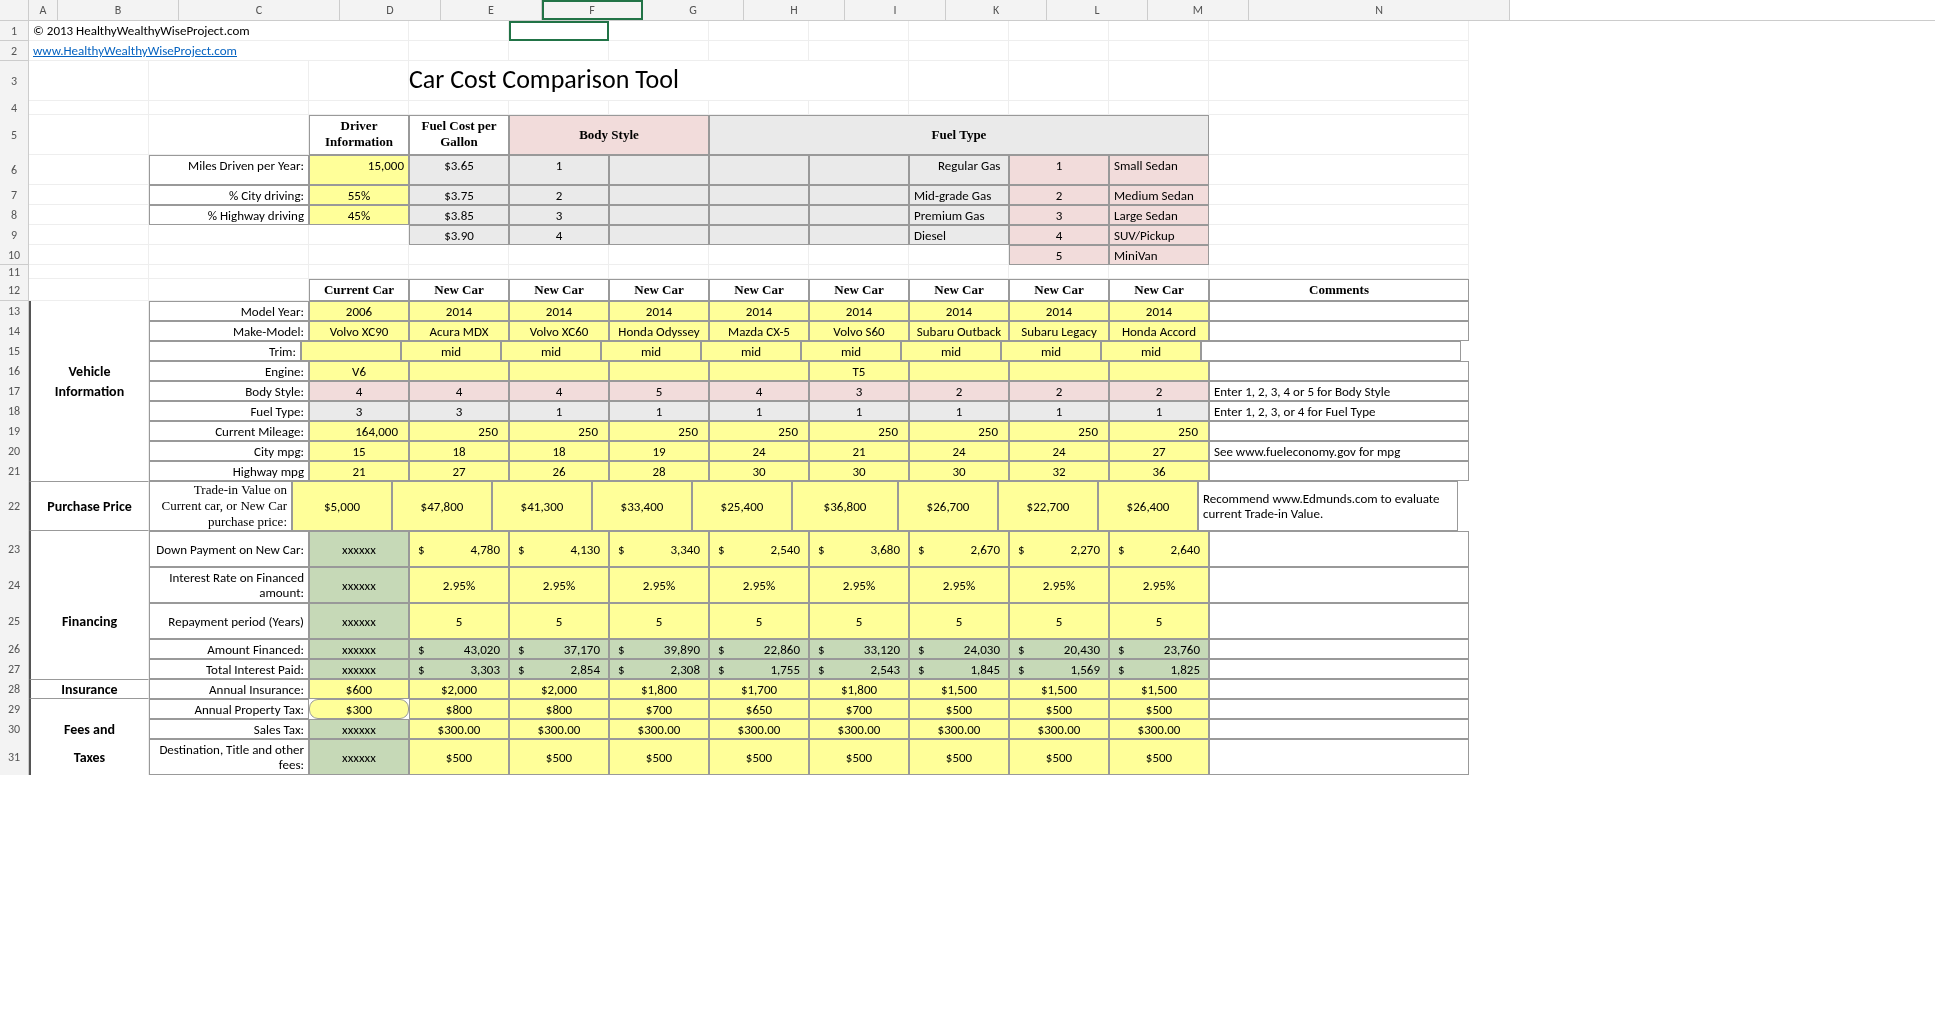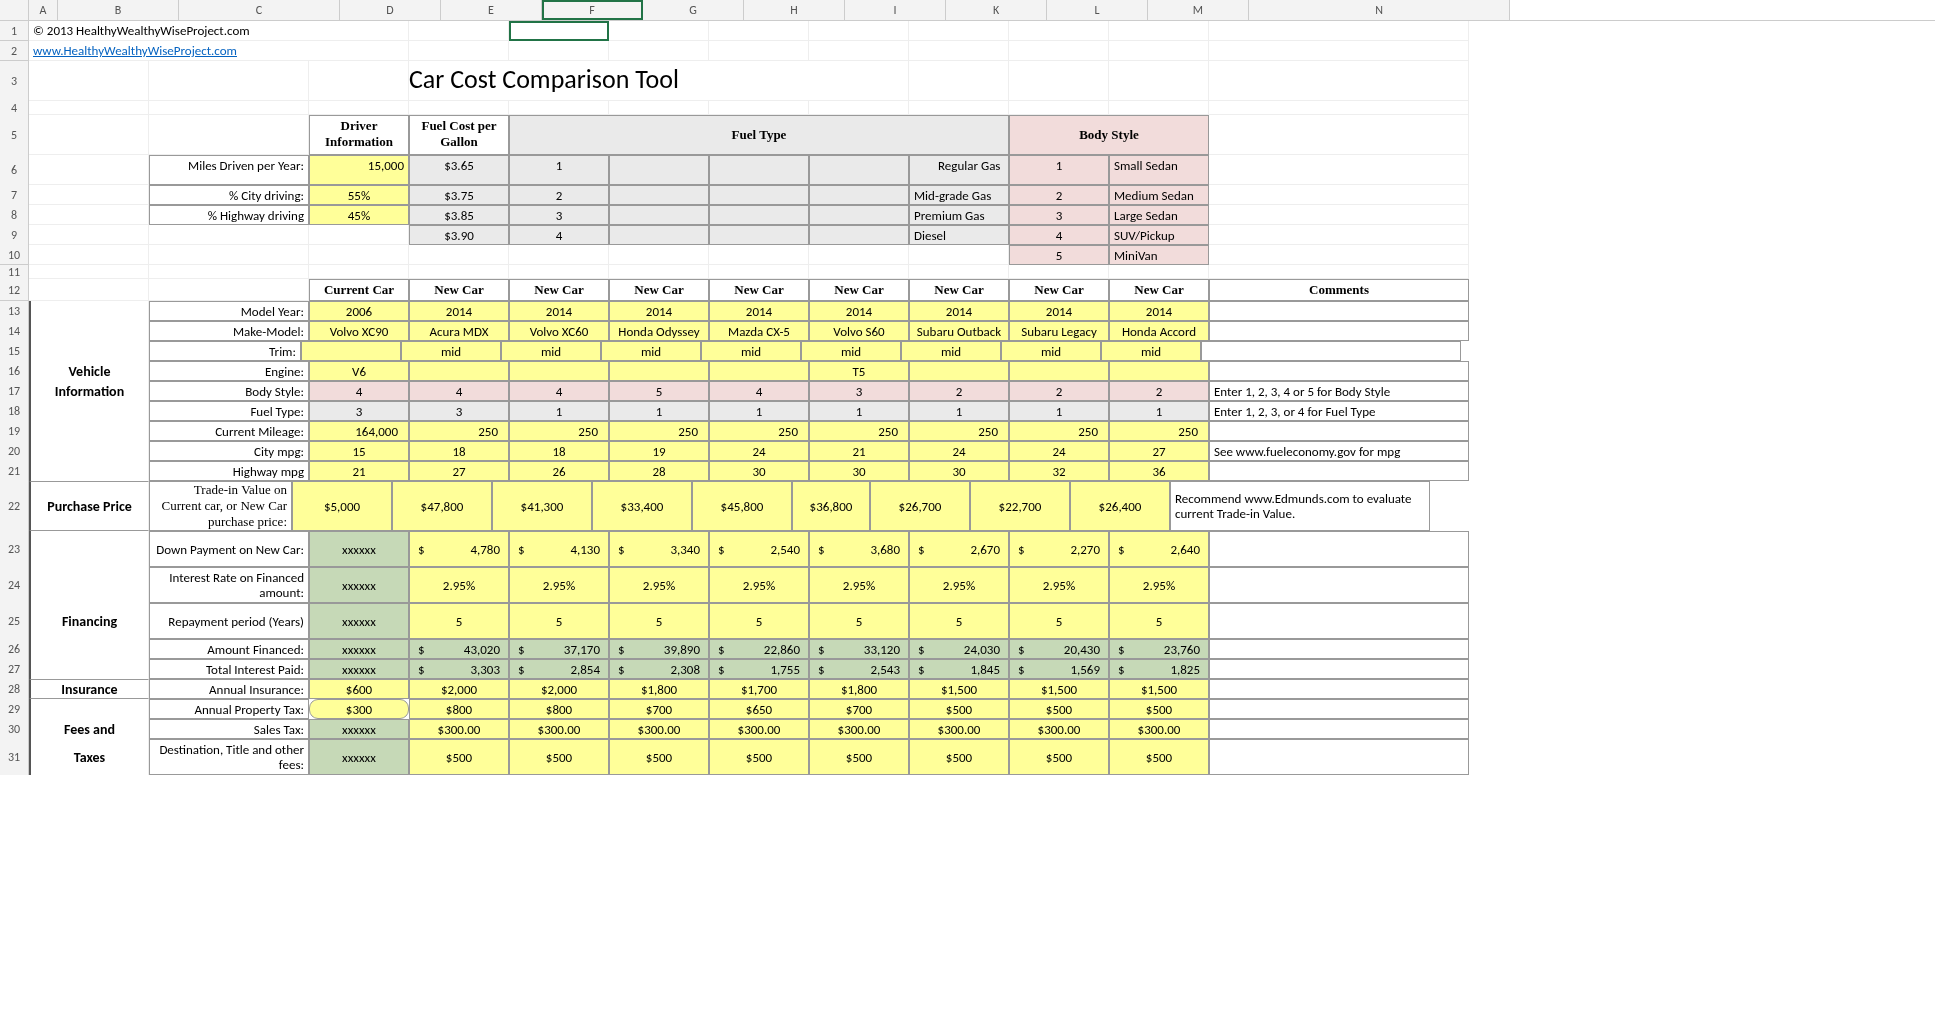--- a/index.html
+++ b/index.html
@@ -106,22 +106,22 @@
         <div class="c cL " style="width: 100px;"></div>
         <div class="c cM " style="width: 100px;"></div>
         <div class="c cN " style="width: 260px;"></div>
       </div>
       <div class="r" style="height: 40px;">
         <div class="cA" style="height: 40px;">5</div>
         <div class="c cB " style="width: 120px;"></div>
         <div class="c cC " style="width: 160px;"></div>
         <div class="c cD bold serif tc thin-b bord-t bord-l" style="width: 100px; white-space: normal;">Driver Information</div>
         <div class="c cE bold serif tc thin-b bord-t" style="width: 100px; white-space: normal;">Fuel Cost per Gallon</div>
+        <div class="c cL bold serif tc pink thin-b bord-t bord-r" style="width: 200px; display: flex; align-items: center; justify-content: center;">Body Style</div>
         <div class="c cF bold serif tc grey thin-b bord-t" style="width: 500px; display: flex; align-items: center; justify-content: center;">Fuel Type</div>
-        <div class="c cL bold serif tc pink thin-b bord-t bord-r" style="width: 200px; display: flex; align-items: center; justify-content: center;">Body Style</div>
         <div class="c cN " style="width: 260px;"></div>
       </div>
       <div class="r" style="height: 30px;">
         <div class="cA" style="height: 30px;">6</div>
         <div class="c cB " style="width: 120px;"></div>
         <div class="c cC tr thin-b bord-l" style="width: 160px;">Miles Driven per Year:</div>
         <div class="c cD yellow tc thin-b tr" style="width: 100px; padding-left: 16px;">15,000</div>
         <div class="c cE grey tc thin-b" style="width: 100px;">$3.65</div>
         <div class="c cF grey tc thin-b" style="width: 100px;">1</div>
         <div class="c cG grey thin-b" style="width: 100px;"></div>
@@ -358,22 +358,22 @@
         <div class="c cN tl thin-b bord-r" style="width: 260px; white-space: normal; display: flex; align-items: center;"></div>
       </div>
       <div class="r" style="height: 50px;">
         <div class="cA" style="height: 50px;">22</div>
         <div class="c cB tc bord-l" style="width: 120px; font-weight: bold; font-size: 14px; border-bottom: 1px solid rgb(153, 153, 153); border-top: 1px solid rgb(153, 153, 153); white-space: normal; display: flex; align-items: center; justify-content: center;">Purchase Price</div>
         <div class="c cC tr thin-b" style="width: 143px; white-space: normal; display: flex; align-items: center; justify-content: flex-end; font-family: Liberation Serif, serif;">Trade-in Value on Current car, or New Car purchase price:</div>
         <div class="c cD yellow thin-b" style="width: 100px; display: flex; align-items: center; justify-content: center;">$5,000</div>
         <div class="c cE yellow thin-b" style="width: 100px; display: flex; align-items: center; justify-content: center;">$47,800</div>
         <div class="c cF yellow thin-b" style="width: 100px; display: flex; align-items: center; justify-content: center;">$41,300</div>
         <div class="c cG yellow thin-b" style="width: 100px; display: flex; align-items: center; justify-content: center;">$33,400</div>
-        <div class="c cH yellow thin-b" style="width: 100px; display: flex; align-items: center; justify-content: center;">$45,800</div>
-        <div class="c cI yellow thin-b" style="width: 78px; display: flex; align-items: center; justify-content: center;">$36,800</div>
+        <div class="c cH yellow thin-b" style="width: 100px; display: flex; align-items: center; justify-content: center;">$25,400</div>
+        <div class="c cI yellow thin-b" style="width: 106px; display: flex; align-items: center; justify-content: center;">$36,800</div>
         <div class="c cK yellow thin-b" style="width: 100px; display: flex; align-items: center; justify-content: center;">$26,700</div>
         <div class="c cL yellow thin-b" style="width: 100px; display: flex; align-items: center; justify-content: center;">$22,700</div>
         <div class="c cM yellow thin-b bord-r" style="width: 100px; display: flex; align-items: center; justify-content: center;">$26,400</div>
         <div class="c cN tl thin-b bord-r" style="width: 260px; white-space: normal; display: flex; align-items: center;">Recommend www.Edmunds.com to evaluate current Trade-in Value.</div>
       </div>
       <div class="r" style="height: 36px;">
         <div class="cA" style="height: 36px;">23</div>
         <div class="c cB tc bord-l" style="width: 120px; font-weight: bold; font-size: 14px; border-bottom: none; border-top: none; white-space: normal; display: flex; align-items: center; justify-content: center;"></div>
         <div class="c cC tr thin-b" style="width: 160px; white-space: normal; display: flex; align-items: center; justify-content: flex-end;">Down Payment on New Car:</div>
         <div class="c cD green thin-b" style="width: 100px; display: flex; align-items: center; justify-content: center;">xxxxxx</div>

